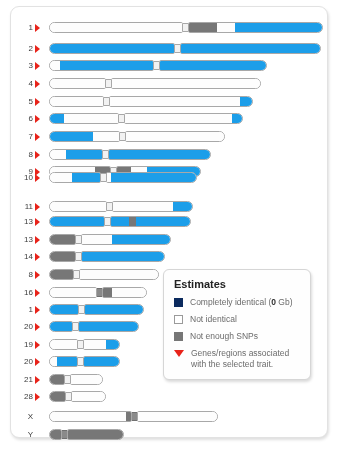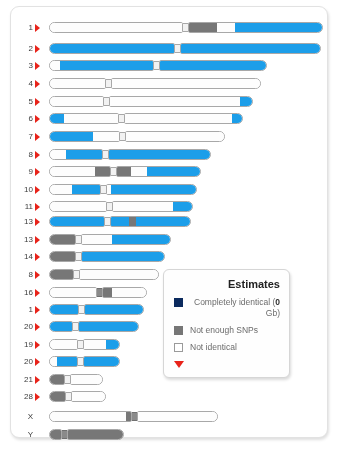--- a/index.html
+++ b/index.html
@@ -104,28 +104,27 @@
     border-bottom: 1px solid #a8a8a8;
     box-sizing: border-box;
   }
   .cen.dark { background: #8a8a8a; border-color: #707070; }
 
   
   #legend {
     position: absolute;
     left: 152px;
     top: 262px;
-    width: 127px;
+    width: 148px;
     background: #fefefe;
     border: 1px solid #d6d6d6;
     border-radius: 6px;
     box-shadow: 1px 2px 3px rgba(0,0,0,0.15);
     box-sizing: border-box;
     padding: 8px 9px 9px 10px;
-    text-align: right;
   }
   #legend-title {
     font-size: 11px;
     font-weight: bold;
     color: #222222;
     margin-bottom: 7px;
   }
   .legend-row {
     display: flex;
     align-items: flex-start;
@@ -286,21 +285,21 @@
             <div class="seg gray" style="left: 45px; width: 17px;"></div>
           </div>
           <div class="cen" style="left: 62px;"></div>
           <div class="arm q" style="left: 67px; width: 85px;">
             <div class="seg gray" style="left: 0px; width: 14px;"></div>
             <div class="seg white" style="left: 14px; width: 16px;"></div>
             <div class="seg blue" style="left: 30px; width: 55px;"></div>
           </div>
         </div>
       </div>
-      <div class="row" style="top: 176px;">
+      <div class="row" style="top: 164px;">
         <div class="rowlabel">10</div>
         <div class="marker"></div>
         <div class="chrom" style="left: 38px; width: 148px;">
           <div class="arm p" style="left: 0px; width: 52px;">
             <div class="seg white" style="left: 0px; width: 22px;"></div>
             <div class="seg blue" style="left: 22px; width: 30px;"></div>
           </div>
           <div class="cen" style="left: 52px;"></div>
           <div class="arm q" style="left: 57px; width: 91px;">
             <div class="seg white" style="left: 0px; width: 4px;"></div>
@@ -499,25 +498,26 @@
     </div>
 
   <div id="legend">
     <div id="legend-title">Estimates</div>
     <div id="legend-items">
         <div class="legend-row">
           <div class="swatch sw-navy"></div>
           <div class="legend-text">Completely identical (<b>0</b> Gb)</div>
         </div>
         <div class="legend-row">
+          <div class="swatch sw-white"></div>
+          <div class="legend-text">Not identical</div>
+        </div>
+        <div class="legend-row">
           <div class="swatch sw-gray"></div>
           <div class="legend-text">Not enough SNPs</div>
         </div>
         <div class="legend-row">
-          <div class="swatch sw-white"></div>
-          <div class="legend-text">Not identical</div>
-        </div>
-        <div class="legend-row">
           <div class="sw-tri"></div>
+          <div class="legend-text">Genes/regions associated with the selected trait.</div>
         </div>
       </div>
   </div>
 </div>
 
 </body></html>

